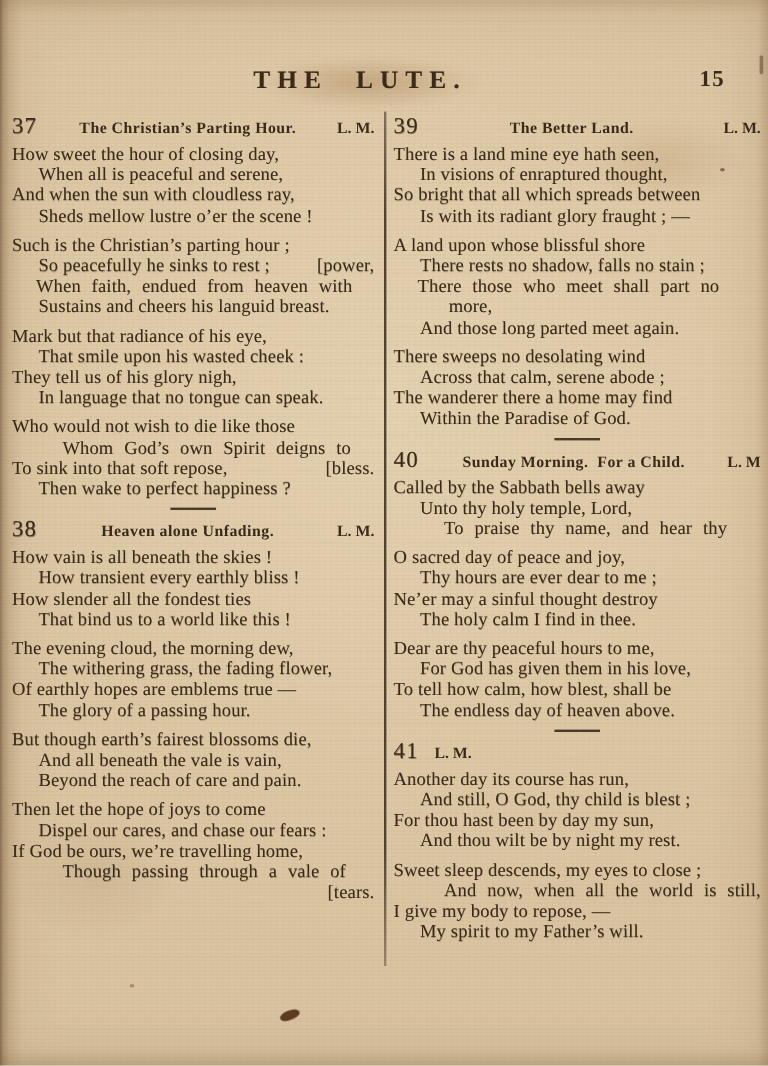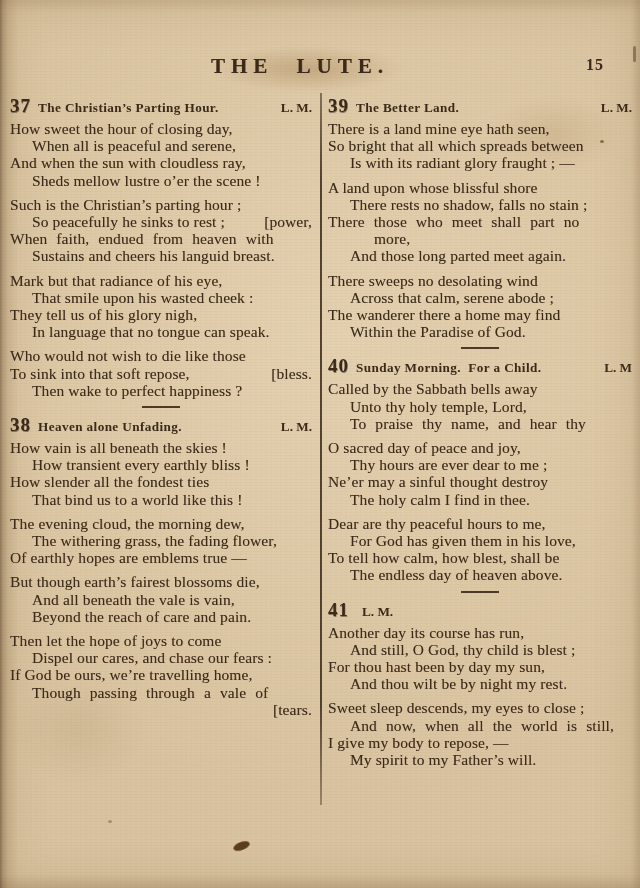--- a/index.html
+++ b/index.html
@@ -44,52 +44,52 @@
     position: absolute; top: 54px; left: 40px; right: 80px; z-index: 2;
     text-align: center;
   }
   .book-title {
     font-size: 21px; font-weight: bold;
     letter-spacing: 6px; word-spacing: 12px;
     text-shadow: 0.4px 0.4px 0 rgba(59,42,26,0.4);
   }
   .page-number {
     position: absolute; top: 56px; right: 36px; z-index: 2;
-    font-size: 16px; font-weight: bold; letter-spacing: 1px;
+    font-size: 19px; font-weight: bold; letter-spacing: 1px;
   }
 
   .content {
     position: absolute; top: 92px; left: 10px; right: 8px; bottom: 36px;
     z-index: 2; display: flex; gap: 16px;
   }
   .column { flex: 0 0 302px; }
   .column.right { flex: 1 1 auto; }
   .column-divider {
     position: absolute; left: 320px; top: 93px; height: 712px; width: 1.5px;
     z-index: 2;
     background: linear-gradient(180deg, rgba(58,42,27,0.55), rgba(58,42,27,0.85) 12%, rgba(58,42,27,0.85) 86%, rgba(58,42,27,0.4));
   }
 
   .hymn-head { display: flex; align-items: baseline; margin: 3px 0 3px; }
-  .hymn-number { font-size: 19px; font-weight: bold; min-width: 28px;
+  .hymn-number { font-size: 19px; font-weight: normal; min-width: 28px;
     letter-spacing: 1px; text-shadow: 0.5px 0.5px 0 rgba(59,42,26,0.5); }
-  .hymn-title { flex: 1; text-align: left; font-size: 13.2px; font-weight: bold;
+  .hymn-title { flex: 1; text-align: center; font-size: 13.2px; font-weight: bold;
     letter-spacing: 0.4px; white-space: pre-wrap; }
   .hymn-meter { font-size: 13.2px; font-weight: bold; margin-left: 6px; text-align: right; }
 
   .stanza { margin: 0 0 7px; }
   .line {
     display: flex; justify-content: space-between; align-items: baseline;
     font-size: 15.4px; line-height: 17.2px; letter-spacing: 0.15px;
     text-shadow: 0.3px 0.3px 0 rgba(59,42,26,0.32);
     white-space: nowrap;
   }
   .line.i1 { padding-left: 22px; }
   .line.i2 { padding-left: 46px; }
-  .line.stretch .line-text { word-spacing: 5px; }
+  .line.stretch .line-text { word-spacing: 5px; margin-left: 20px; }
   .bracket { margin-left: auto; padding-left: 6px; }
 
   .rule {
     width: 38px; border-top: 2px solid var(--ink, #3b2a1a);
     margin: 3px auto 6px; opacity: 0.9;
   }
 </style>
 </head>
 <body>
 
@@ -158,20 +158,23 @@
               <span class="line-text">They tell us of his glory nigh,</span>
             </div>
             <div class="line i1">
               <span class="line-text">In language that no tongue can speak.</span>
             </div>
           </div>
           <div class="stanza">
             <div class="line">
               <span class="line-text">Who would not wish to die like those</span>
             </div>
+            <div class="line i1 stretch">
+              <span class="line-text">Whom God’s own Spirit deigns to</span>
+            </div>
             <div class="line">
               <span class="line-text">To sink into that soft repose,</span>
               <span class="bracket">[bless.</span>
             </div>
             <div class="line i1">
               <span class="line-text">Then wake to perfect happiness ?</span>
             </div>
           </div>
         </article>
         <div class="rule"></div>
@@ -198,20 +201,23 @@
           <div class="stanza">
             <div class="line">
               <span class="line-text">The evening cloud, the morning dew,</span>
             </div>
             <div class="line i1">
               <span class="line-text">The withering grass, the fading flower,</span>
             </div>
             <div class="line">
               <span class="line-text">Of earthly hopes are emblems true —</span>
             </div>
+            <div class="line i1">
+              <span class="line-text">The glory of a passing hour.</span>
+            </div>
           </div>
           <div class="stanza">
             <div class="line">
               <span class="line-text">But though earth’s fairest blossoms die,</span>
             </div>
             <div class="line i1">
               <span class="line-text">And all beneath the vale is vain,</span>
             </div>
             <div class="line i1">
               <span class="line-text">Beyond the reach of care and pain.</span>
@@ -241,20 +247,23 @@
         <article class="hymn">
           <div class="hymn-head">
             <span class="hymn-number">39</span>
             <span class="hymn-title">The Better Land.</span>
             <span class="hymn-meter">L. M.</span>
           </div>
           <div class="stanza">
             <div class="line">
               <span class="line-text">There is a land mine eye hath seen,</span>
             </div>
+            <div class="line i1">
+              <span class="line-text">In visions of enraptured thought,</span>
+            </div>
             <div class="line">
               <span class="line-text">So bright that all which spreads between</span>
             </div>
             <div class="line i1">
               <span class="line-text">Is with its radiant glory fraught ; —</span>
             </div>
           </div>
           <div class="stanza">
             <div class="line">
               <span class="line-text">A land upon whose blissful shore</span>

